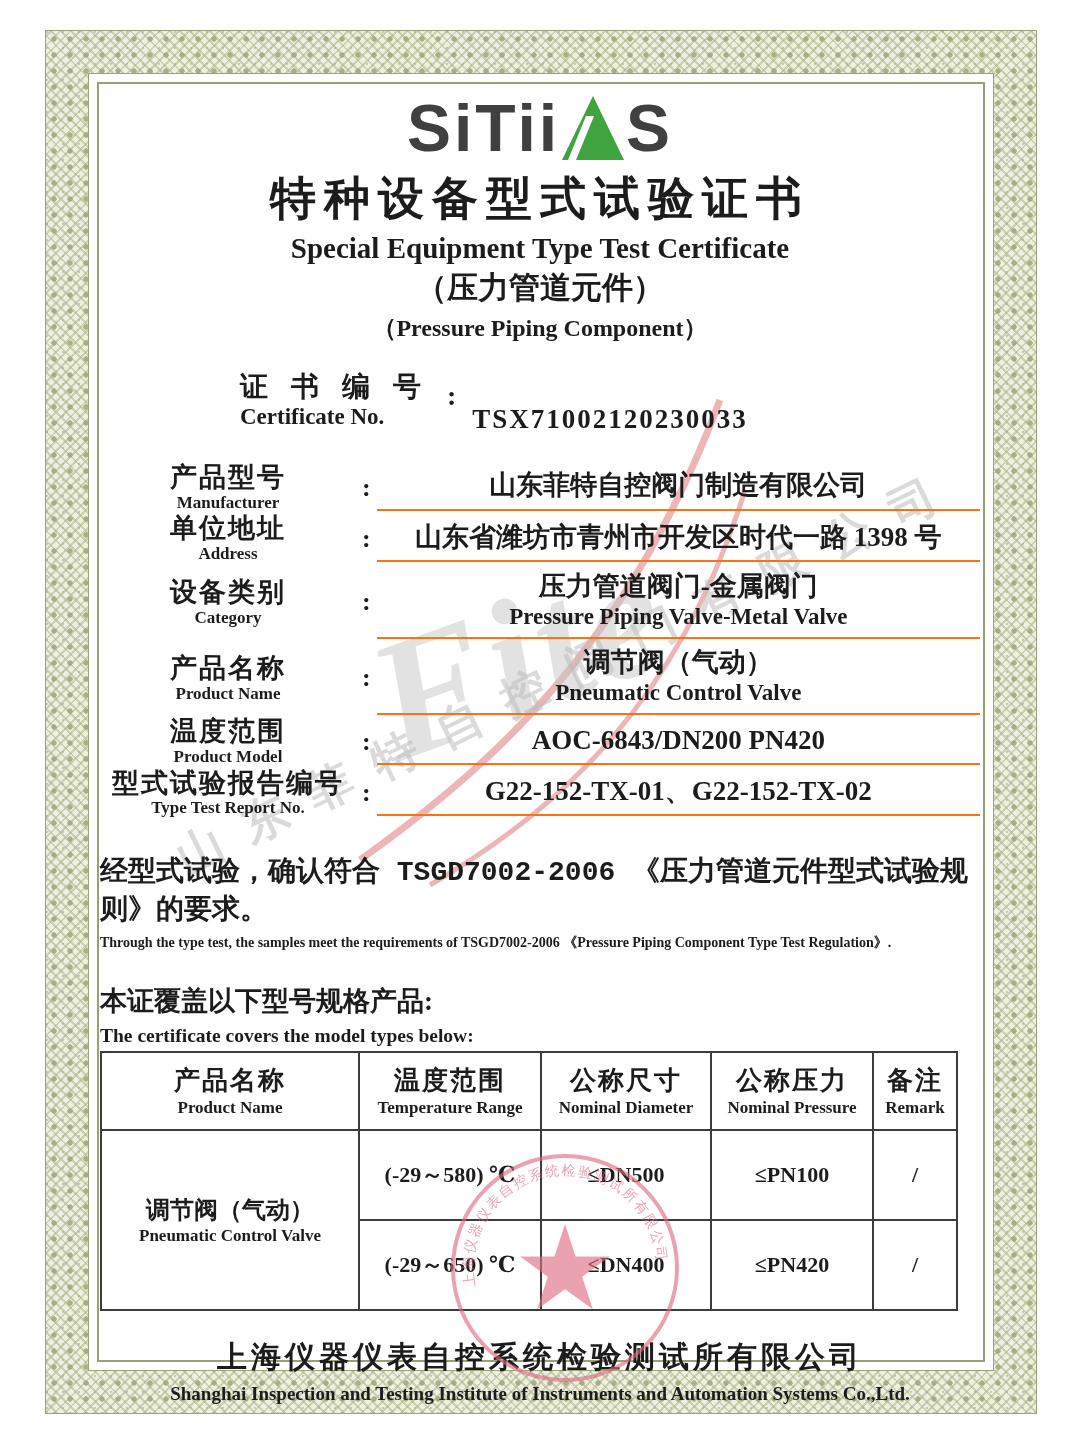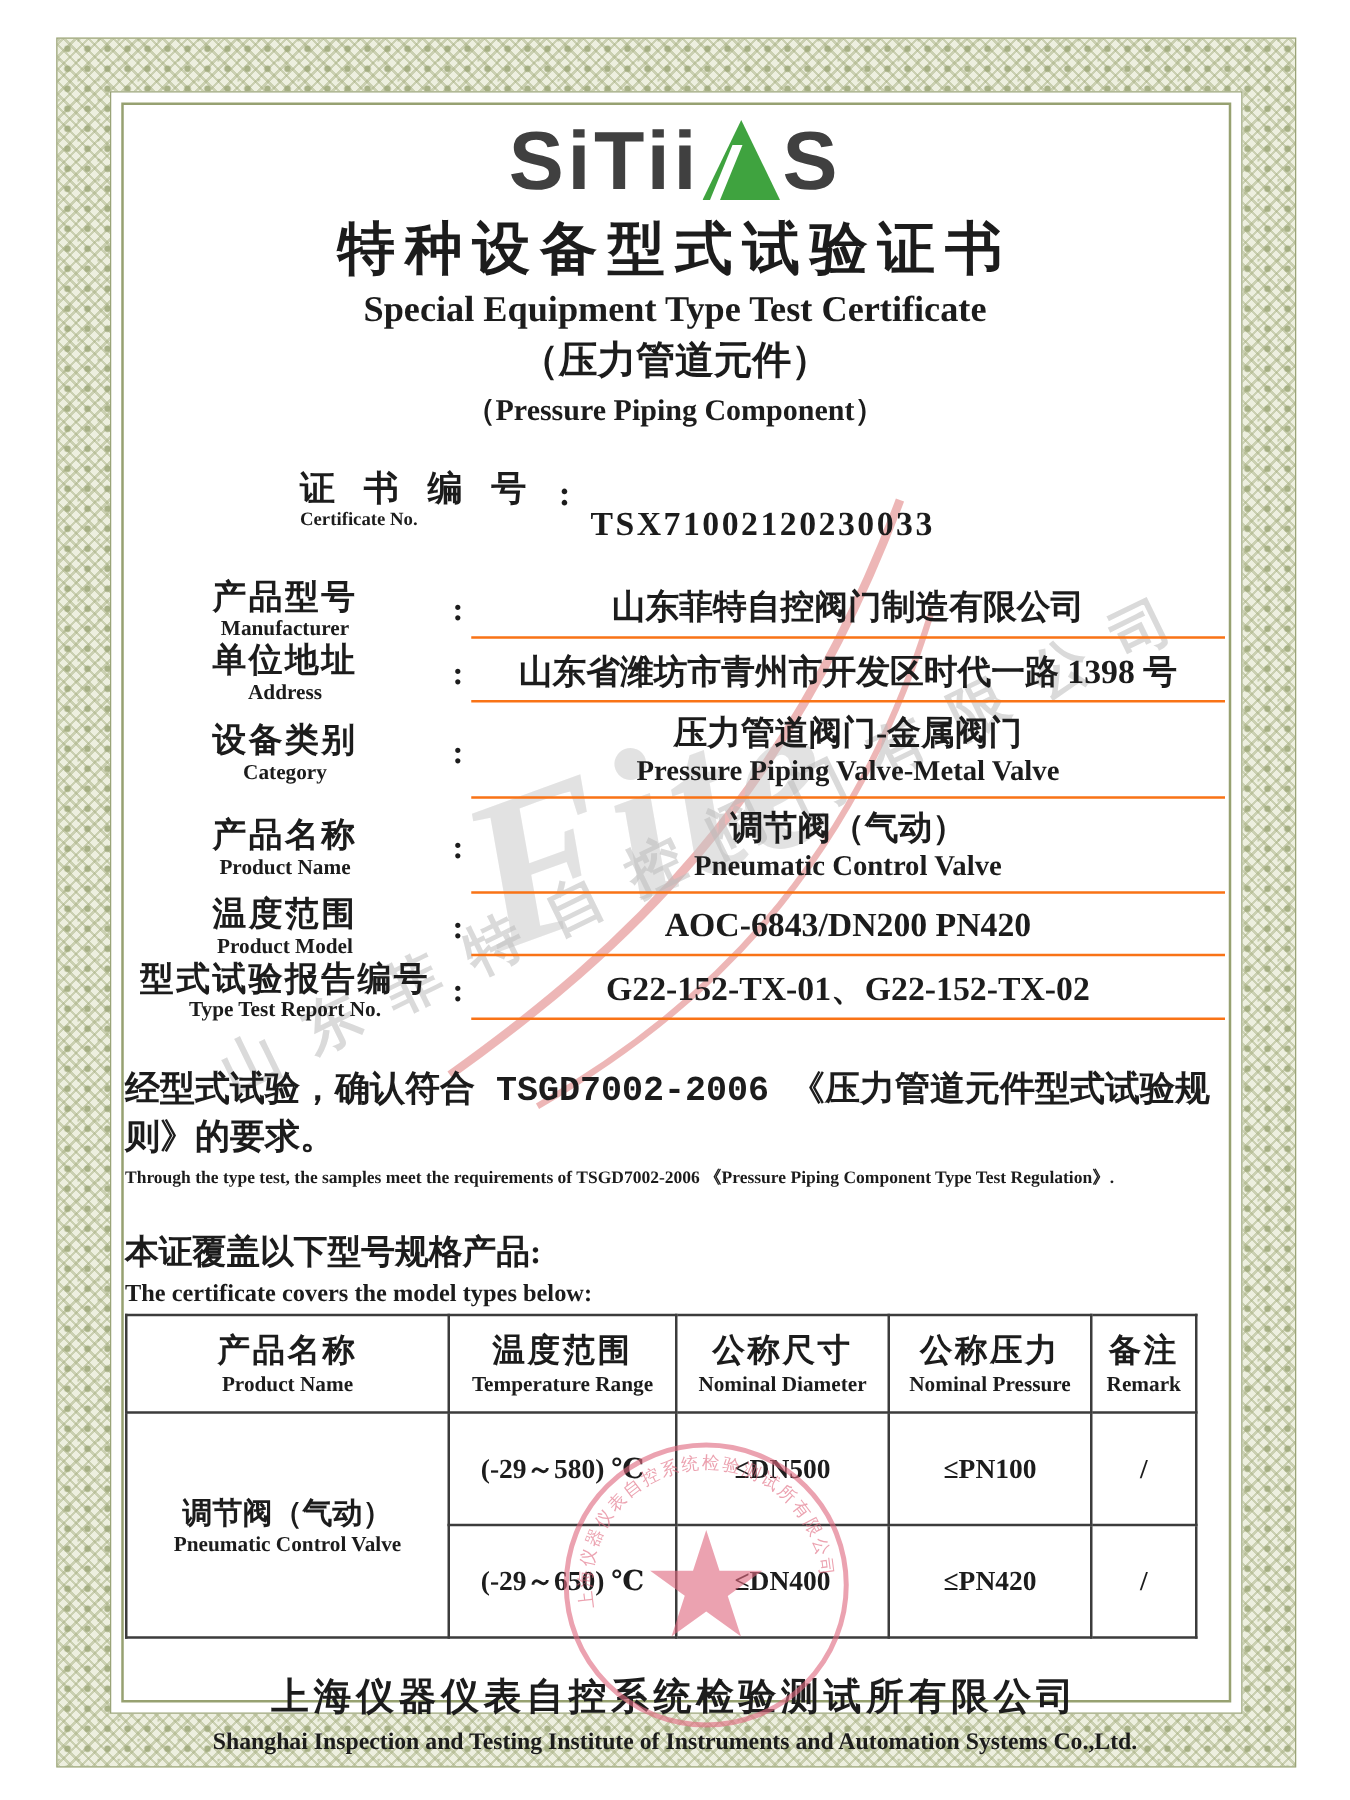--- a/index.html
+++ b/index.html
@@ -42,21 +42,21 @@
   .logo svg{margin:0 2px;}
 
   .title-zh{margin-top:8px;text-align:center;font-size:46px;font-weight:bold;letter-spacing:8px;}
   .title-en{margin-top:2px;text-align:center;font-size:29px;font-weight:bold;}
   .sub-zh{margin-top:2px;text-align:center;font-size:31px;font-weight:bold;}
   .sub-en{margin-top:3px;text-align:center;font-size:24px;font-weight:bold;}
 
   .certno{display:flex;align-items:center;justify-content:flex-start;margin-top:12px;margin-left:140px;}
   .certno .lbl{}
   .certno .lbl .zh{font-size:28px;font-weight:bold;letter-spacing:8px;}
-  .certno .lbl .en{font-size:15px;font-weight:bold;margin-top:-2px;}
+  .certno .lbl .en{font-size:23px;font-weight:bold;margin-top:-2px;}
   .certno .colon{font-size:28px;font-weight:bold;margin:0 16px 6px 18px;}
   .certno .val{font-size:27px;font-weight:bold;letter-spacing:2px;margin-bottom:6px;margin-top:48px;}
 
   .fields{margin-top:22px;}
   .frow{display:flex;align-items:center;margin-top:2px;}
   .flabel{min-width:256px;text-align:center;flex-shrink:0;}
   .flabel .zh{font-size:27px;font-weight:bold;letter-spacing:2px;line-height:1.1;}
   .flabel .en{font-size:17px;font-weight:bold;line-height:1.15;}
   .fcolon{font-size:26px;font-weight:bold;margin:0 6px;}
   .fval{flex:1;text-align:center;border-bottom:2px solid #f97316;padding:5px 0 7px;}

